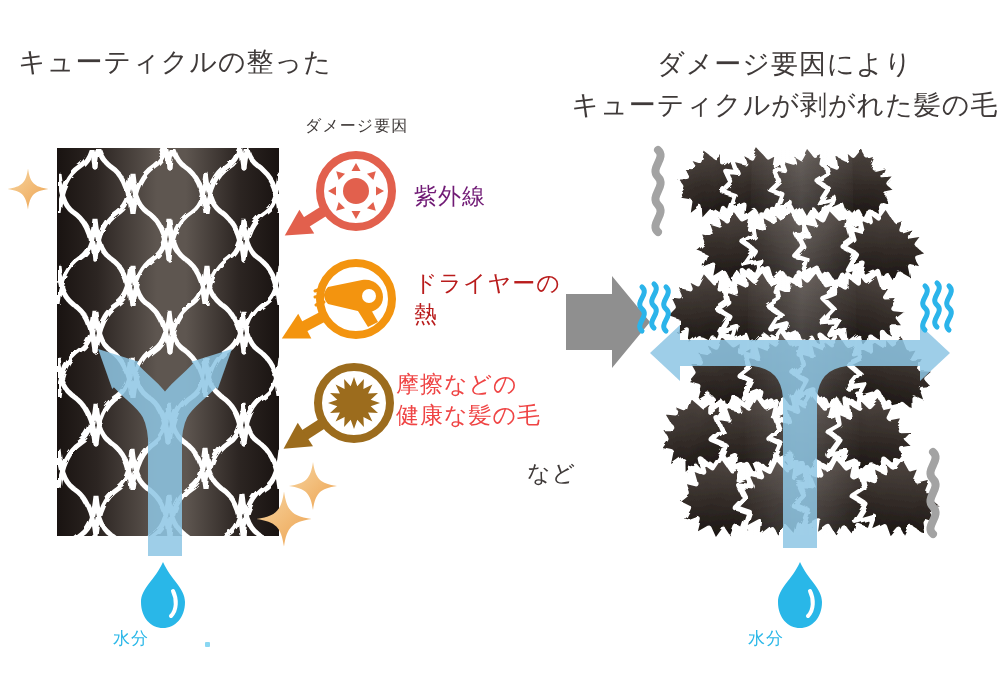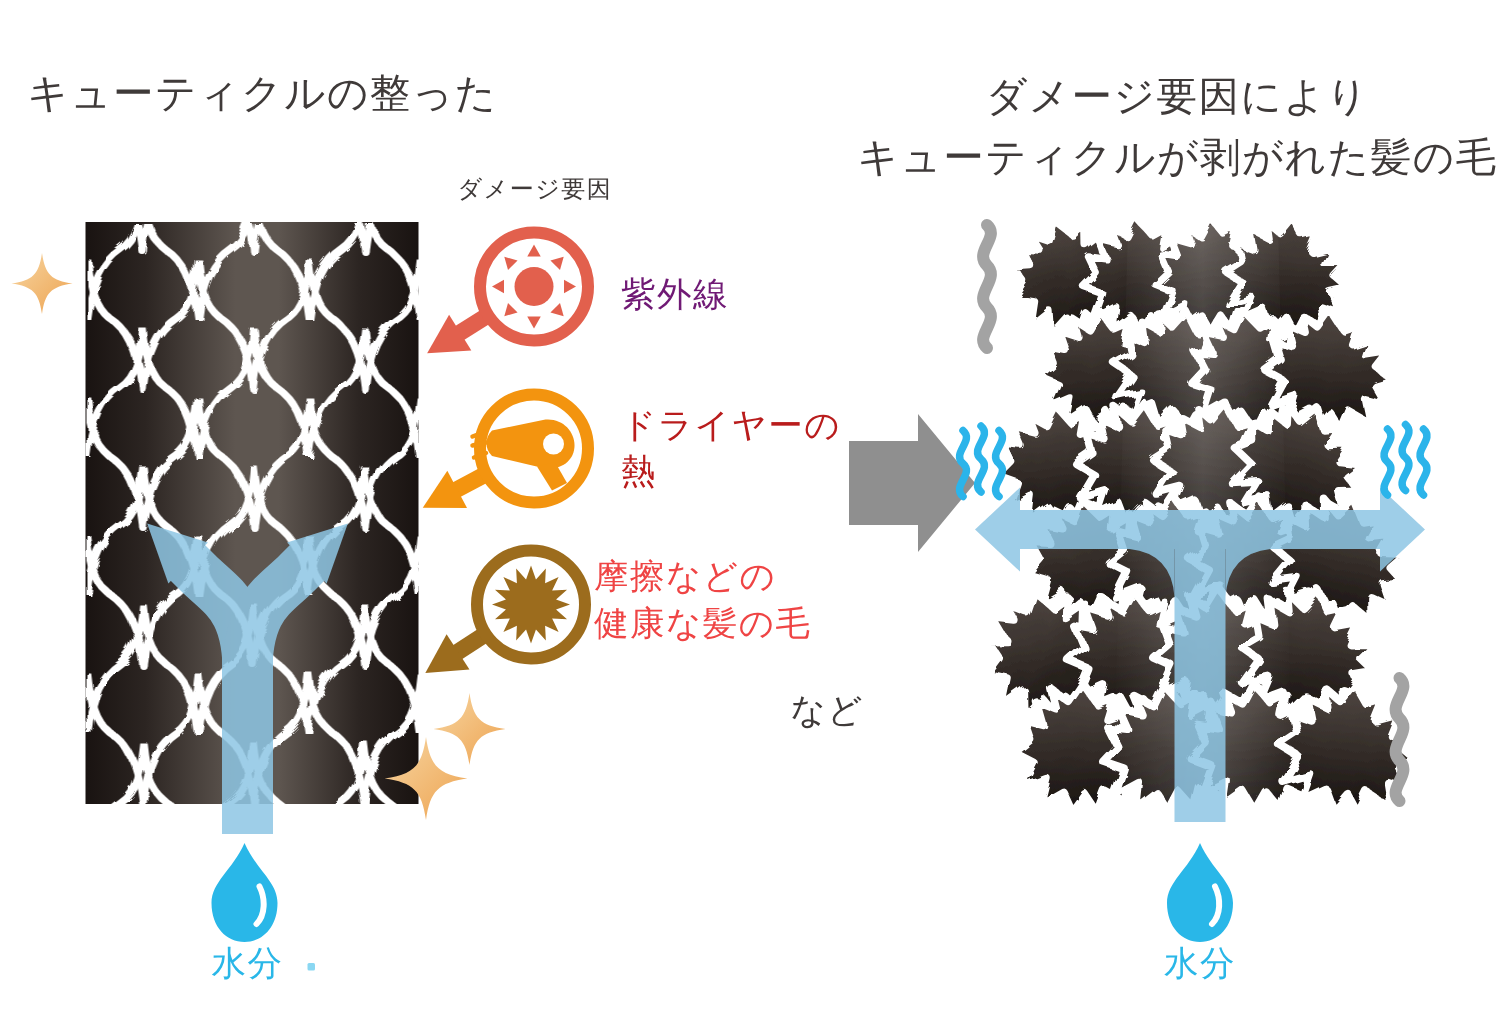--- a/index.html
+++ b/index.html
@@ -8,21 +8,21 @@
   .gfx{position:absolute;left:0;top:0;}
   .txt{position:absolute;color:#3f3a39;letter-spacing:1px;font-weight:500;}
   .title-left{left:10px;top:42px;width:330px;text-align:center;font-size:27px;line-height:41px;}
   .title-right{left:552px;top:44px;width:466px;text-align:center;font-size:27px;line-height:41px;}
   .heading{left:305px;top:116px;font-size:16px;}
   .lbl{font-size:23px;line-height:31px;}
   .lbl-uv{left:414px;top:181px;color:#701a75;}
   .lbl-dryer{left:414px;top:268px;color:#b91c1c;}
   .lbl-friction{left:396px;top:369px;color:#ef4444;}
   .lbl-etc{left:527px;top:458px;}
-  .moist{width:104px;text-align:center;font-size:23px;color:#29b7e8;}
+  .moist{width:104px;text-align:left;font-size:17px;color:#29b7e8;}
   .moist-left{left:113px;top:627px;}
   .moist-right{left:748px;top:627px;}
   .stray-dot{position:absolute;left:205px;top:642px;width:5px;height:5px;border-radius:1px;
              background:rgba(41,183,232,.55);}
 </style>
 </head>
 <body>
 
 <div class="canvas">
 

